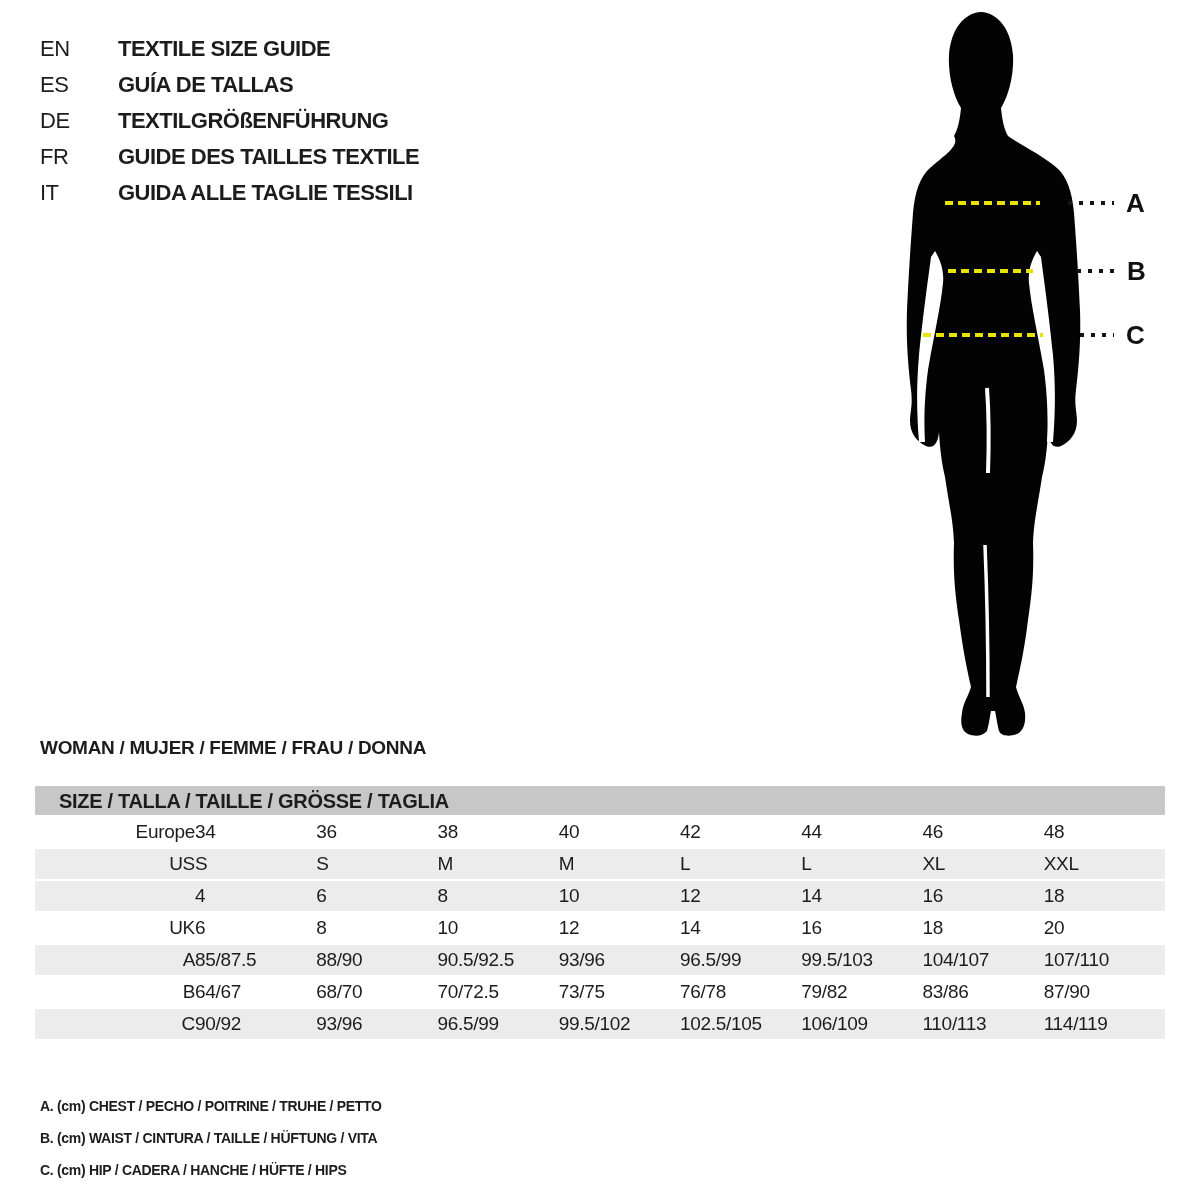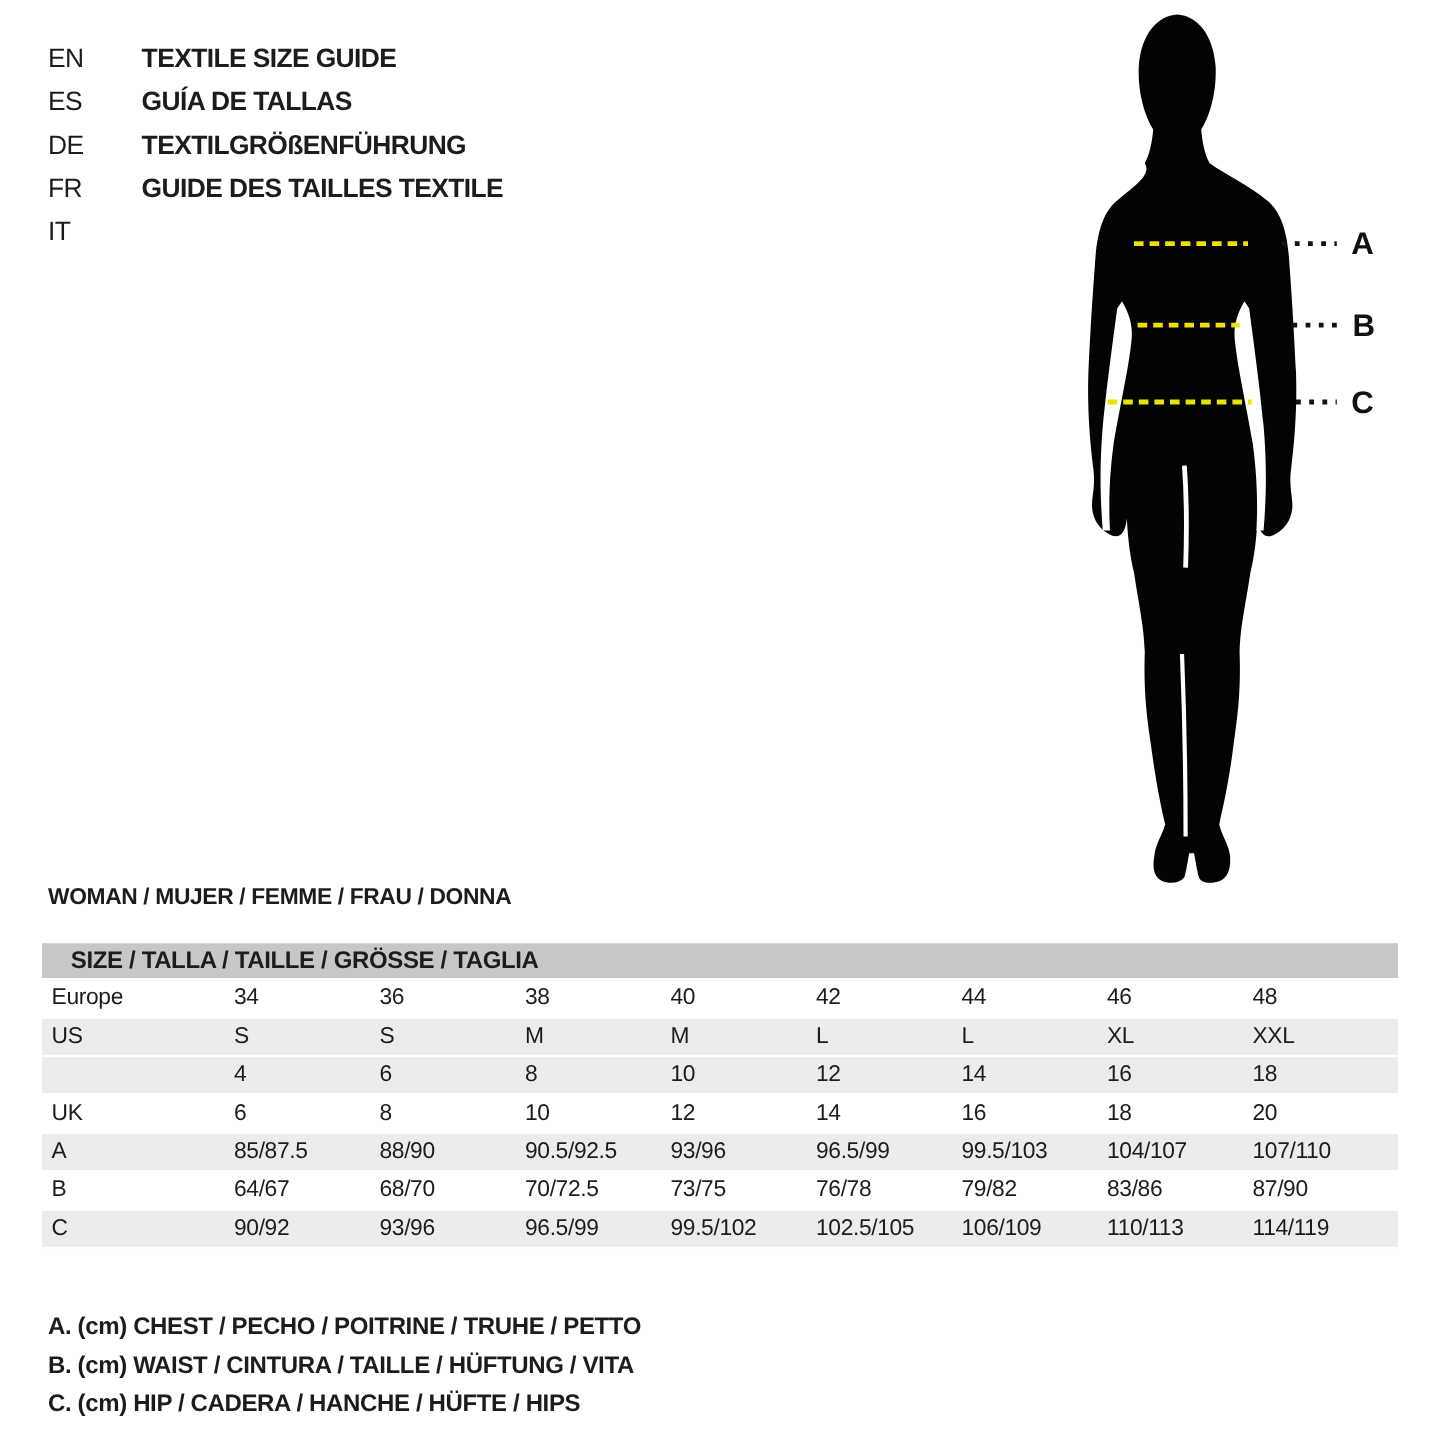--- a/index.html
+++ b/index.html
@@ -38,26 +38,26 @@
   .marker-label{font-family:"Liberation Sans","DejaVu Sans",sans-serif;font-size:26px;font-weight:bold;fill:#111;}
 
   
   .section-title{position:absolute;left:40px;top:737px;font-weight:bold;font-size:19px;letter-spacing:-0.3px;white-space:nowrap;}
 
   
   .size-table{position:absolute;left:35px;top:786px;width:1130px;font-size:19px;letter-spacing:-0.3px;}
   .thead{background:var(--header-bg);height:31px;line-height:31px;font-weight:bold;font-size:20px;padding-left:24px;border-bottom:2px solid #fff;}
   .trow{display:grid;grid-template-columns:160px repeat(8,1fr);height:32px;line-height:30px;border-bottom:2px solid #fff;background:#fff;}
   .trow.shaded{background:var(--row-shade);}
-  .tlabel{padding-left:8px;text-align:left;}
+  .tlabel{padding-left:8px;text-align:right;}
   .tcell{}
 
   
   .legend{position:absolute;left:40px;top:1090px;}
-  .legend-line{font-weight:bold;font-size:20px;letter-spacing:-0.3px;height:32px;line-height:32px;white-space:nowrap;}
+  .legend-line{font-weight:bold;font-size:14px;letter-spacing:-0.3px;height:32px;line-height:32px;white-space:nowrap;}
 </style>
 </head>
 <body>
 
 <div class="languages">
   <div class="lang-row">
     <span class="lang-code">EN</span>
     <span class="lang-label">TEXTILE SIZE GUIDE</span>
   </div>
   <div class="lang-row">
@@ -67,20 +67,21 @@
   <div class="lang-row">
     <span class="lang-code">DE</span>
     <span class="lang-label">TEXTILGRÖßENFÜHRUNG</span>
   </div>
   <div class="lang-row">
     <span class="lang-code">FR</span>
     <span class="lang-label">GUIDE DES TAILLES TEXTILE</span>
   </div>
   <div class="lang-row">
     <span class="lang-code">IT</span>
+    <span class="lang-label">GUIDA ALLE TAGLIE TESSILI</span>
   </div>
 </div>
 
 <div class="figure-wrap">
   <svg viewBox="0 0 310 740">
 
     <path class="silhouette" d="
       M111,7
       C 128,8 141,24 143,50
       C 144,70 139,90 131,103

